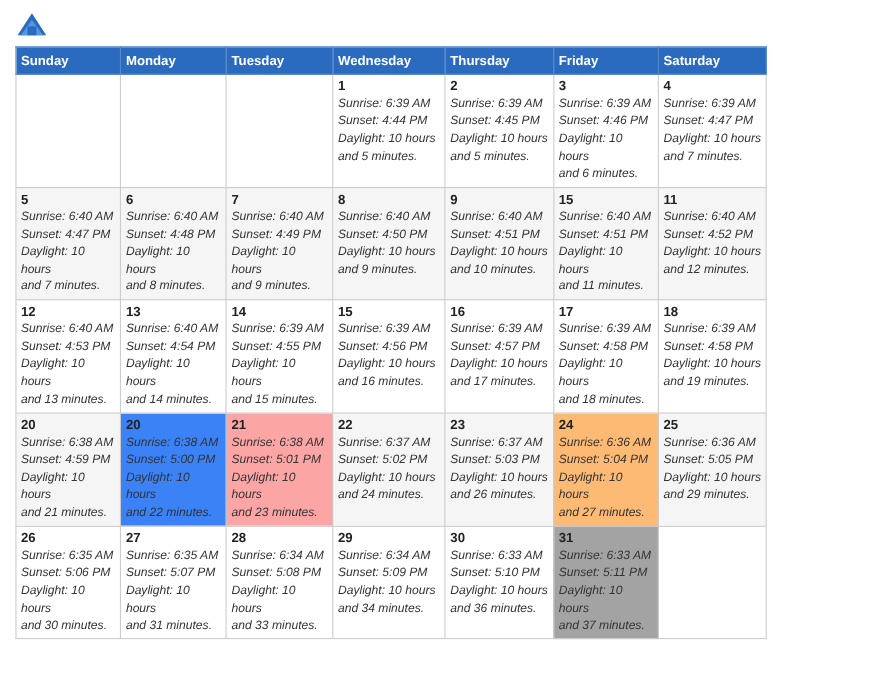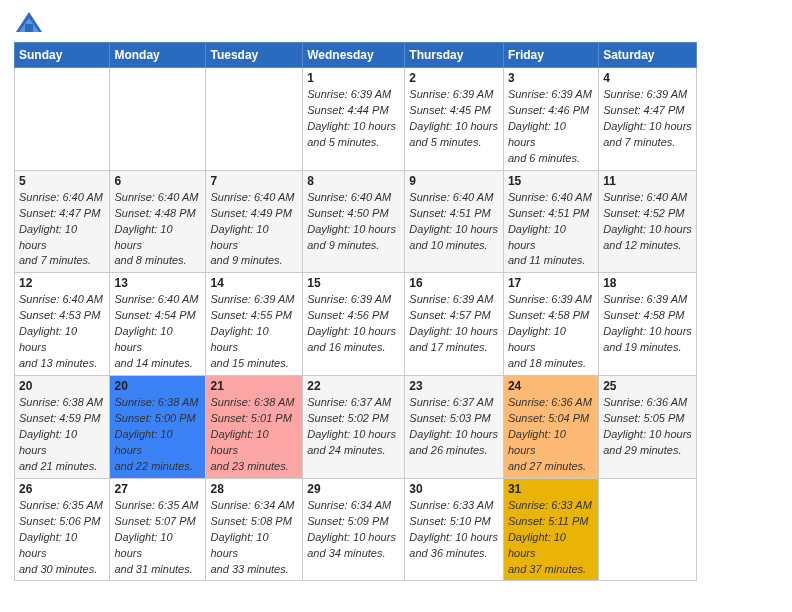--- a/index.html
+++ b/index.html
@@ -349,21 +349,21 @@
 Daylight: 10 hours
 and 34 minutes.</div>
           </td>
           <td style="background: rgb(255, 255, 255);">
             <span class="day-num">30</span>
             <div class="day-info" style="white-space: pre-line;">Sunrise: 6:33 AM
 Sunset: 5:10 PM
 Daylight: 10 hours
 and 36 minutes.</div>
           </td>
-          <td style="background: #eab308;">
+          <td style="background: #a3a3a3;">
             <span class="day-num">31</span>
             <div class="day-info" style="white-space: pre-line;">Sunrise: 6:33 AM
 Sunset: 5:11 PM
 Daylight: 10 hours
 and 37 minutes.</div>
           </td>
           <td class="empty"></td>
         </tr>
       </tbody>
   </table>

